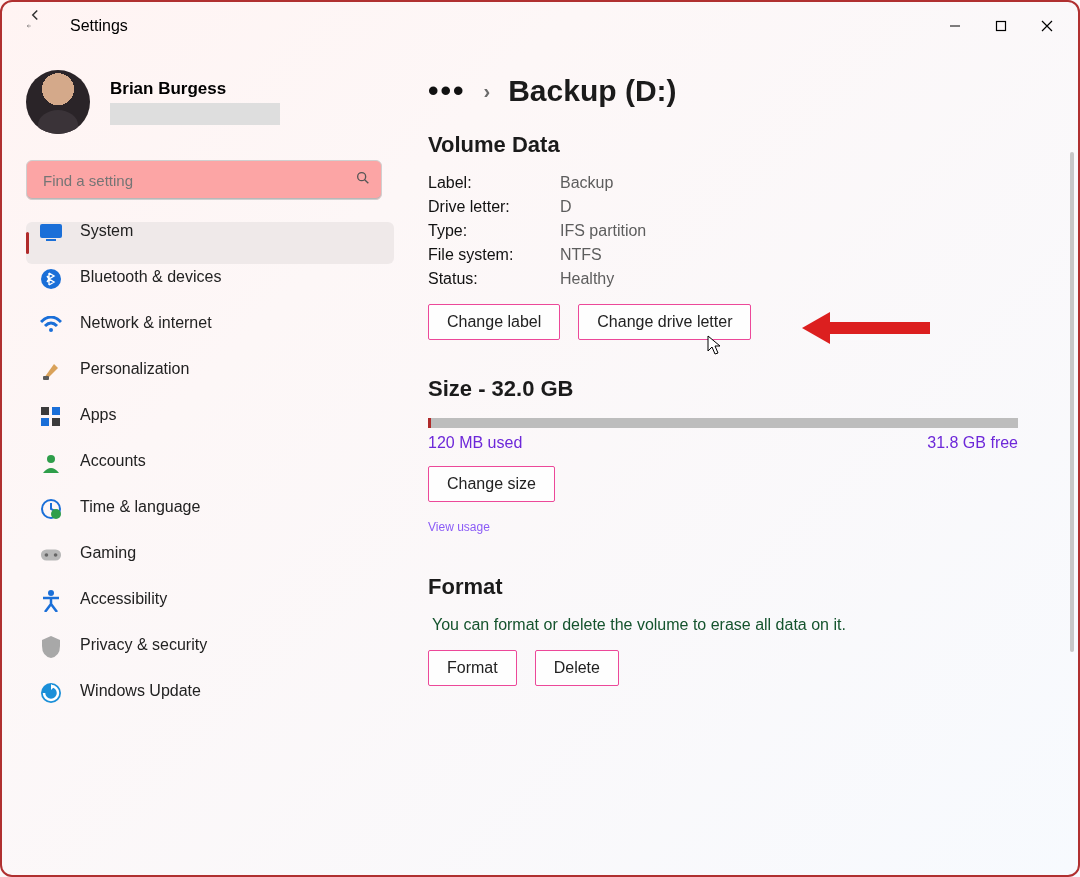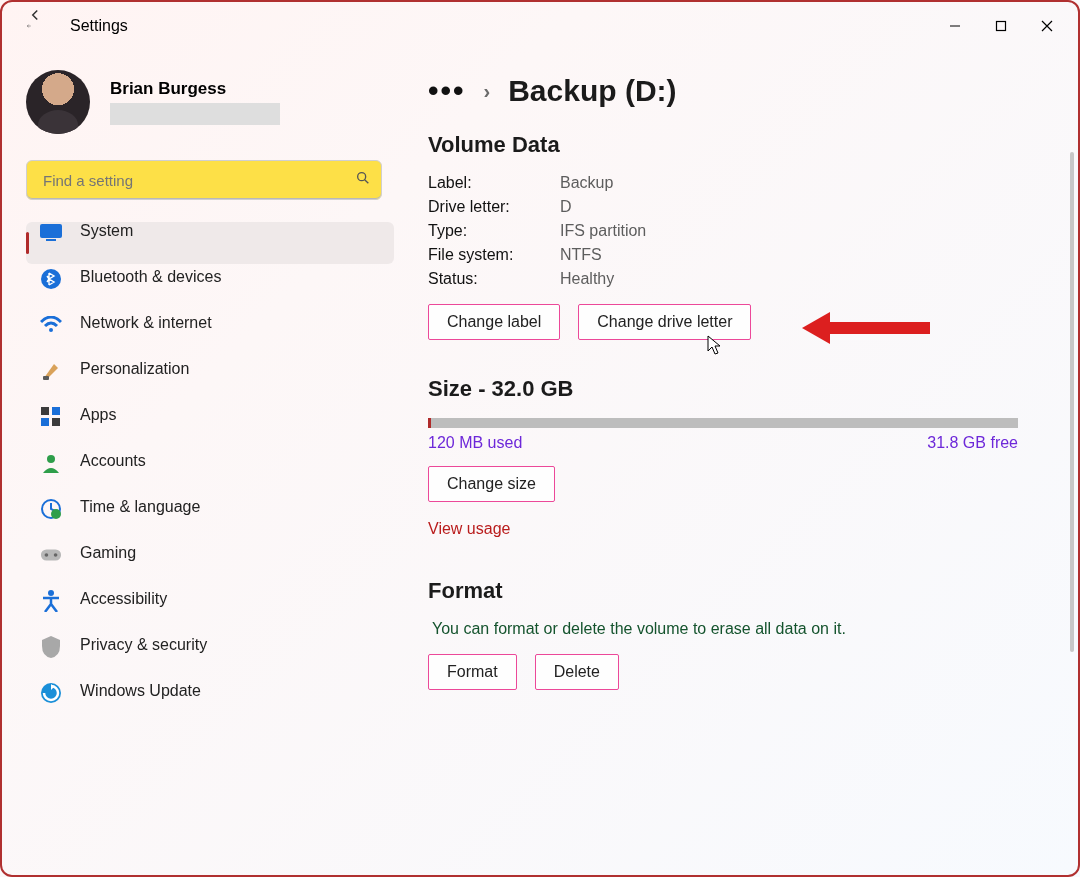--- a/index.html
+++ b/index.html
@@ -54,21 +54,21 @@
   .avatar::after{
     content:"";position:absolute;left:12px;right:12px;bottom:-6px;height:30px;
     background:#3a3338;border-radius:50% 50% 0 0;
   }
   .profile .name { font-size:17px; font-weight:600; color:#000; }
   .profile .email-placeholder {
     width:170px;height:22px;background:#dedede;margin-top:4px;
   }
   .searchbox {
     width:356px;height:40px;
-    background:#fde047;
+    background:#fca5a5;
     border:1px solid #d0cfcf;
     border-radius:6px;
     display:flex;align-items:center;
     padding:0 10px 0 14px;
     margin-bottom:22px;
     box-shadow: inset 0 -1px 0 #b8b8b8;
   }
   .searchbox input{
     flex:1;border:none;background:none;outline:none;font-size:15px;color:#555;
   }
@@ -116,21 +116,21 @@
     padding:8px 18px;font-size:16px;cursor:pointer;
     color:#222;
   }
   .sizebar{
     width:590px;height:10px;background:#bdbdbd;margin-top:14px;position:relative;
   }
   .sizebar .used{
     position:absolute;left:0;top:0;bottom:0;width:3px;background:#b02a2a;
   }
   .sizelabels{ width:590px;display:flex;justify-content:space-between;color:#6d28d9;font-size:16px;margin-top:6px;}
-  .link{ color:#b91c1c; font-size:16px; margin-top:18px; cursor:pointer;}
+  .link{ color:#8b5cf6; font-size:12px; margin-top:18px; cursor:pointer;}
   .format-desc{ font-size:16px;color:#14532d;margin:14px 0 16px 4px;}
   
   .arrow{
     position:absolute; left:800px; top:310px;
     display:flex;align-items:center;
     pointer-events:none;
   }
   .arrow .shaft{ width:100px;height:12px;background:#dc1f1f;}
   .arrow .head{
     width:0;height:0;border-right:28px solid #dc1f1f;

